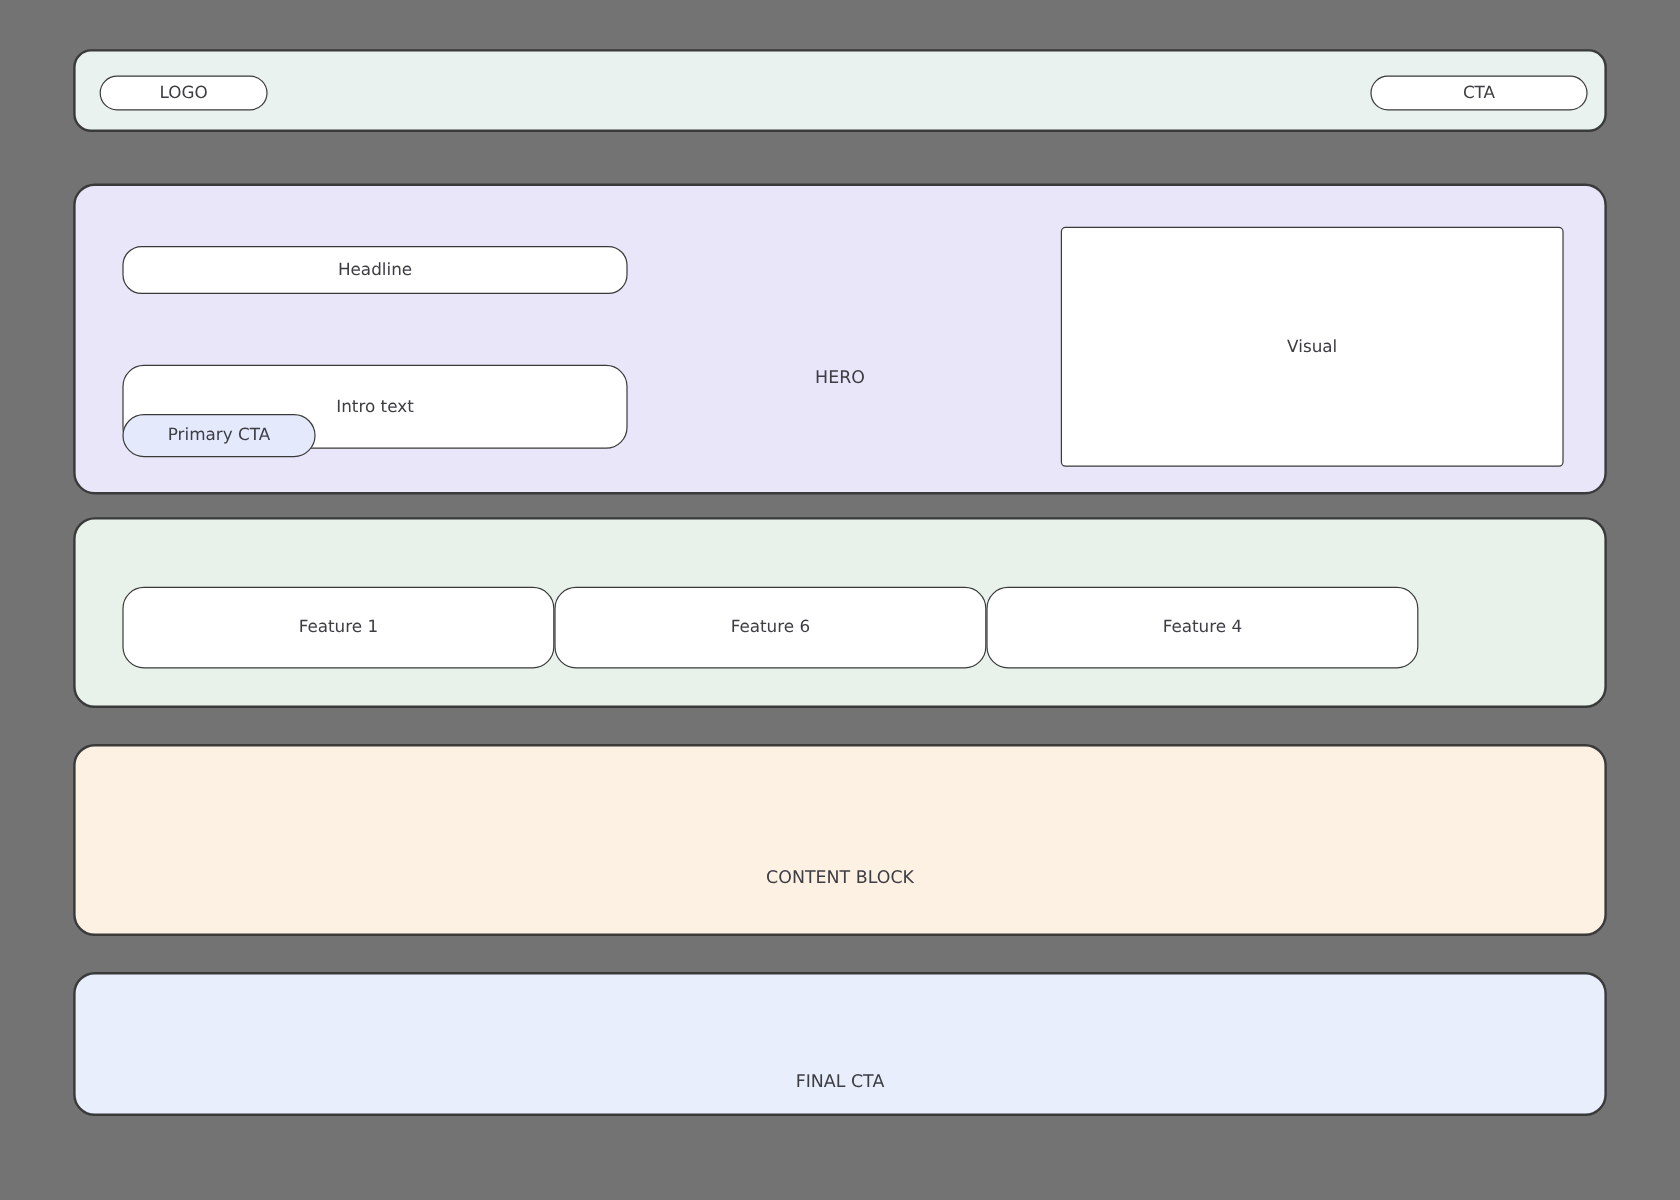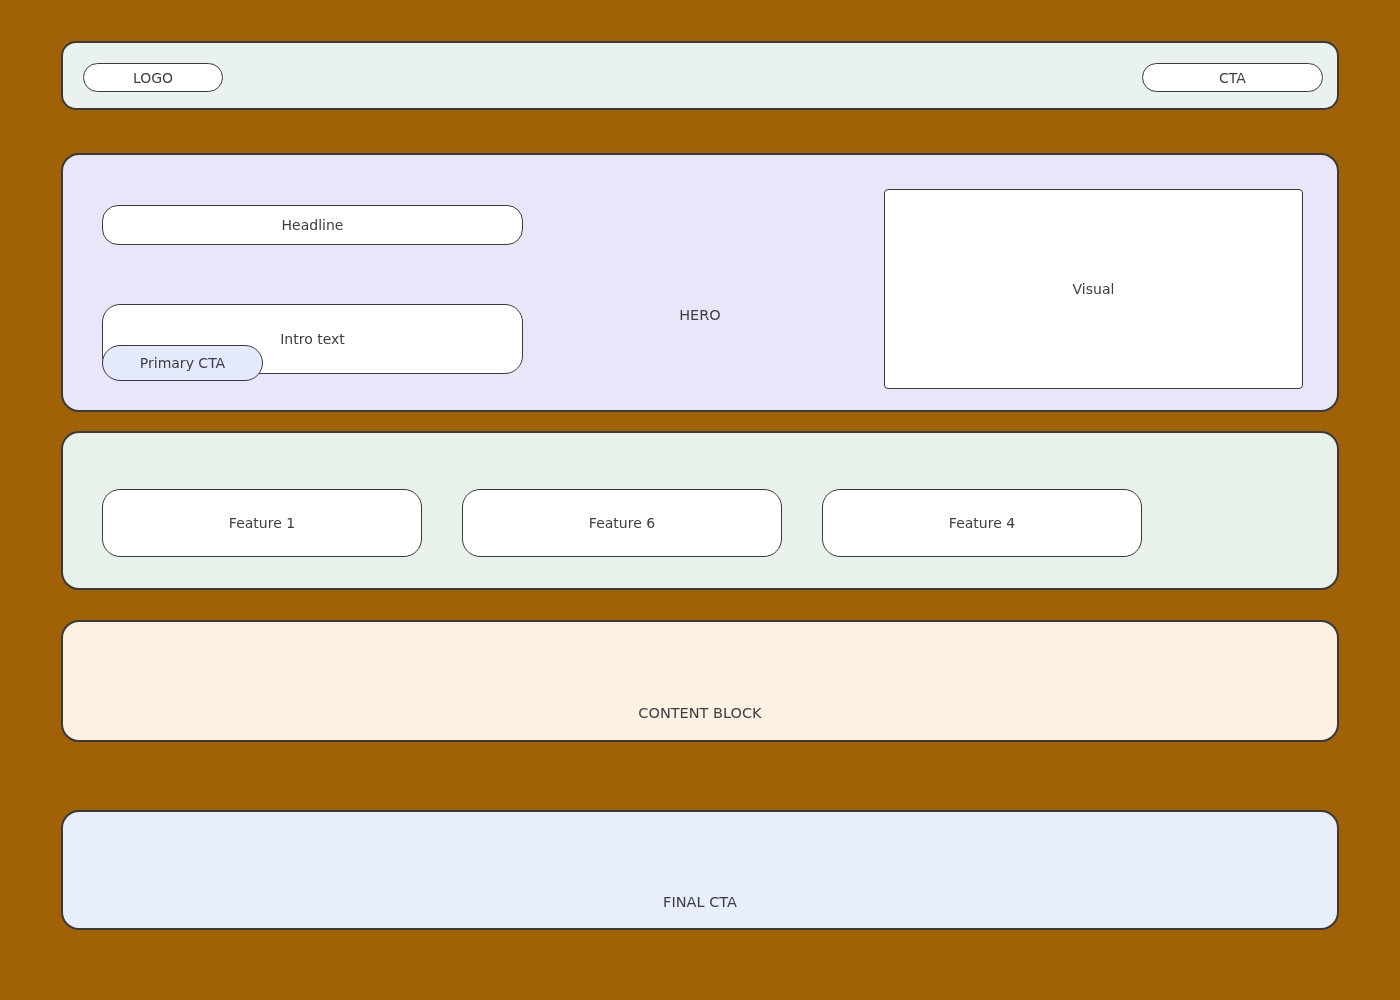--- a/index.html
+++ b/index.html
@@ -8,35 +8,35 @@
     background: #ffffff;
   }
   body {
     font-family: "DejaVu Sans", "Liberation Sans", sans-serif;
     color: #3d3d44;
   }
   .page {
     position: relative;
     width: 1400px;
     height: 1000px;
-    background: #a16207;
+    background: #737373;
     overflow: hidden;
   }
   .section {
     position: absolute;
     left: 61px;
     width: 1278px;
     box-sizing: border-box;
     border: 2px solid #3a3a3a;
     border-radius: 18px;
   }
   .topbar      { top: 41px;  height: 69px;  background: #eaf2f0; border-radius: 15px; }
   .hero        { top: 153px; height: 259px; background: #e9e6fa; }
   .features    { top: 431px; height: 159px; background: #e8f2ea; }
-  .contentblk  { top: 620px; height: 122px; background: #fdf1e3; }
+  .contentblk  { top: 620px; height: 160px; background: #fdf1e3; }
   .finalcta    { top: 810px; height: 120px; background: #e8eefb; }
 
   .whitebox {
     position: absolute;
     box-sizing: border-box;
     background: #ffffff;
     border: 1.8px solid #3a3a3a;
     border-radius: 18px;
     display: flex;
     align-items: center;
@@ -69,21 +69,21 @@
     position: absolute;
     left: 50%;
     top: 50%;
     transform: translate(-50%, -50%);
     font-size: 14.5px;
     white-space: nowrap;
     margin-top: 32px;
   }
 
   
-  .feature-box { top: 56px; width: 320px; height: 68px; }
+  .feature-box { top: 56px; width: 360px; height: 68px; }
   .feature-1 { left: 39px; }
   .feature-2 { left: 399px; }
   .feature-3 { left: 759px; }
 </style>
 </head>
 <body>
 
 <div class="page">
 
   <div class="section topbar">

